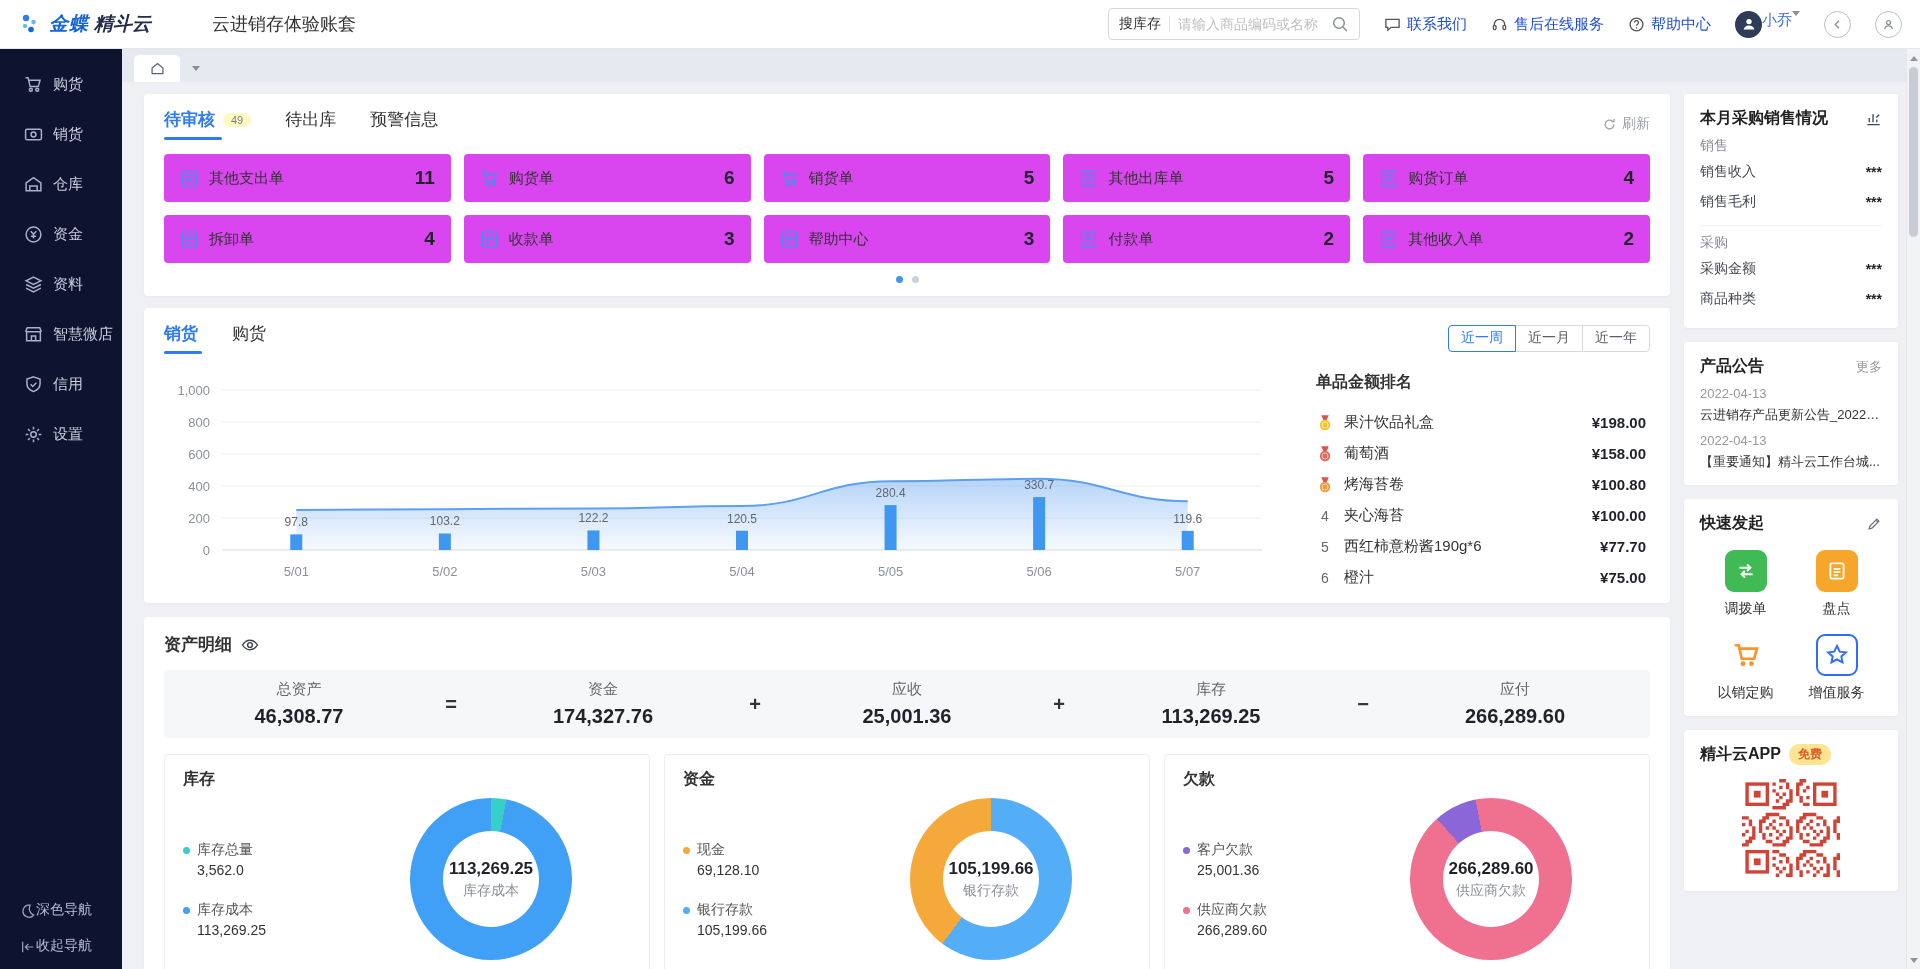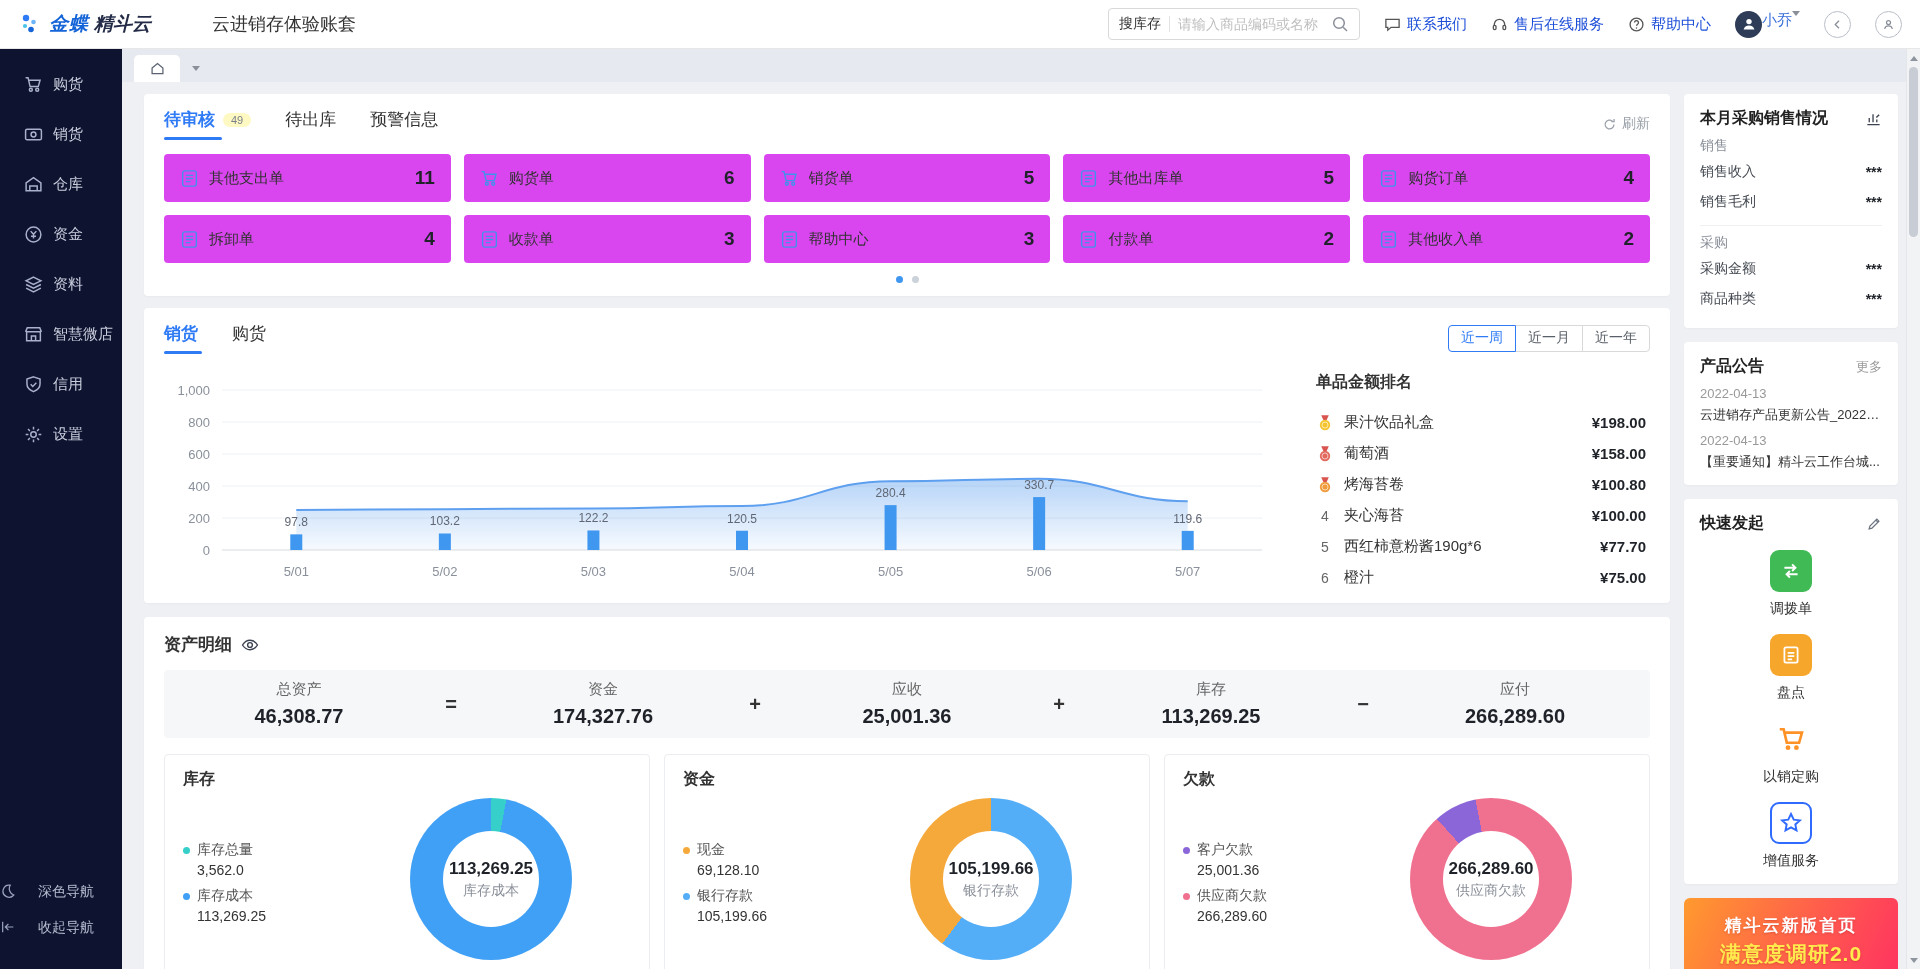--- a/index.html
+++ b/index.html
@@ -25,21 +25,21 @@
 .user-name{font-size:15px;color:#3a6fd8}
 .caret{width:0;height:0;border-left:4px solid transparent;border-right:4px solid transparent;border-top:5px solid #8a8f99}
 .circle-btn{width:27px;height:27px;border:1px solid #b9bec7;border-radius:50%;display:flex;align-items:center;justify-content:center;color:#8a8f99;cursor:pointer;background:#fff}
 
 
 .sidebar{position:absolute;top:49px;left:0;bottom:0;width:122px;background:#0e1330;z-index:30;display:flex;flex-direction:column}
 .side-menu{padding-top:10px}
 .side-item{display:flex;align-items:center;gap:10px;height:50px;padding-left:24px;cursor:pointer;color:#c9cedd;font-size:15px}
 .side-ico{color:#a9b2ca;display:flex}
 .side-footer{margin-top:auto;padding-bottom:14px}
-.side-foot-item{display:flex;align-items:flex-start;gap:22px;height:36px;color:#b6bdd0;font-size:14px;cursor:pointer}
+.side-foot-item{display:flex;align-items:flex-end;gap:0;height:36px;padding-left:20px;color:#b6bdd0;font-size:14px;cursor:pointer}
 .side-foot-item .side-ico{color:#9aa3bb}
 
 
 .tabstrip{position:absolute;top:49px;left:122px;right:14px;height:33px;background:#e6e9ef;display:flex;align-items:flex-end;padding-left:12px;gap:4px;z-index:10}
 .home-tab{width:46px;height:27px;background:#fff;border-radius:5px 5px 0 0;display:flex;align-items:center;justify-content:center;cursor:pointer}
 .tab-caret{width:24px;height:27px;display:flex;align-items:center;justify-content:center;cursor:pointer}
 
 
 .main{position:absolute;top:82px;left:122px;right:14px;bottom:0;overflow:hidden;padding:12px 8px 0 22px;display:flex;gap:14px;align-items:flex-start}
 .main-col{flex:1;min-width:0}
@@ -92,42 +92,42 @@
 .formula{background:#f6f7f9;border-radius:4px;display:flex;align-items:center;height:68px;margin-bottom:16px}
 .f-cell{flex:1;text-align:center}
 .f-label{font-size:15px;color:#666;margin-bottom:6px}
 .f-value{font-size:20px;font-weight:bold;color:#1f2329}
 .f-op{width:34px;text-align:center;font-size:20px;font-weight:bold;color:#333;flex:none}
 .breakdowns{display:flex;gap:14px}
 .bd-card{flex:1;border:1px solid #ebedf0;border-radius:4px;padding:14px 18px;min-height:210px}
 .bd-title{font-size:16px;font-weight:bold;margin-bottom:8px}
 .bd-body{display:flex;align-items:center}
 .bd-legend{width:168px;flex:none}
-.legend-row{display:flex;align-items:center;gap:7px;margin-top:9px}
+.legend-row{display:flex;align-items:center;gap:7px;margin-top:23px}
 .legend-dot{width:7px;height:7px;border-radius:50%;background:#ccc;flex:none}
 .legend-name{font-size:14px;color:#555}
 .legend-val{font-size:14px;color:#333;margin:3px 0 2px 14px}
 .donut{width:162px;height:162px;border-radius:50%;position:relative;margin:0 auto;flex:none}
 .donut-hole{position:absolute;inset:33px;background:#fff;border-radius:50%;display:flex;flex-direction:column;align-items:center;justify-content:center;gap:3px}
 .donut-value{font-size:17px;font-weight:bold;color:#1f2329}
 .donut-label{font-size:14px;color:#8a8f99}
 
 
 .r-card{padding:14px 16px}
 .r-head{display:flex;align-items:center;margin-bottom:8px}
 .r-title{font-size:16px;font-weight:bold;flex:1;color:#222}
 .r-head svg{color:#3c4250}
 .r-sec-head{font-size:14px;color:#8a8f99;margin:8px 0 2px}
 .r-row{display:flex;align-items:center;justify-content:space-between;height:30px;font-size:14px;color:#454a52}
 .r-val{font-weight:bold;color:#1f2329}
 .r-divider{height:1px;background:#eef0f2;margin:8px 0}
 .more-link{font-size:13px;color:#999;cursor:pointer}
 .ann-date{font-size:13px;color:#999;margin-top:9px}
 .ann-title{font-size:13px;color:#333;margin-top:5px;white-space:nowrap;overflow:hidden;text-overflow:ellipsis;cursor:pointer}
-.ql-grid{display:grid;grid-template-columns:1fr;row-gap:16px;padding-top:8px;justify-items:center}
+.ql-grid{display:grid;grid-template-columns:1fr 1fr;row-gap:16px;padding-top:8px;justify-items:center}
 .ql-item{display:flex;flex-direction:column;align-items:center;gap:8px;cursor:pointer}
 .ql-ico{width:42px;height:42px;border-radius:9px;display:flex;align-items:center;justify-content:center}
 .ql-green{background:#3fba54}
 .ql-orange{background:#f7a62c}
 .ql-plain{background:#fff}
 .ql-blue{background:#fff;border:2px solid #2f6bff}
 .ql-label{font-size:14px;color:#333}
 .banner{height:108px;border-radius:6px;background:linear-gradient(115deg,#ff9a2e 0%,#ff5b4d 55%,#ff2e63 100%);display:flex;flex-direction:column;align-items:center;justify-content:center;gap:3px;cursor:pointer}
 .bn1{color:#fff;font-size:17px;font-weight:bold;letter-spacing:2px;text-shadow:0 1px 2px rgba(160,30,30,.35)}
 .bn2{color:#ffe94d;font-size:21px;font-weight:bold;letter-spacing:1px;text-shadow:0 1px 2px rgba(160,30,30,.35)}
@@ -790,28 +790,20 @@
           <span class="ql-ico ql-blue">
             <svg width="24" height="24" viewBox="0 0 20 20" fill="none" stroke="#2f6bff" stroke-width="1.6">
                 <path d="M10 2.5l2.3 4.7 5.1.6-3.8 3.4 1 5-4.6-2.5-4.6 2.5 1-5-3.8-3.4 5.1-.6z"></path>
               </svg>
           </span>
           <span class="ql-label">增值服务</span>
         </div>
       </div>
     </section>
 
-    <section class="banner">
-      <div class="bn1">精斗云新版首页</div>
-      <div class="bn2">满意度调研2.0</div>
-      <div class="bn3">
-        <span class="bn3a">全新首页已到来</span>
-        <span class="bn3b">期待收到您的反馈</span>
-      </div>
-    </section>
 
     <section class="card r-card app-card">
       <div class="r-head">
         <span class="r-title">精斗云APP</span>
         <span class="free-badge">免费</span>
       </div>
       <div class="qr">
         <svg width="98" height="98" viewBox="0 0 29 29">
           <rect width="29" height="29" fill="#fff"></rect>
           <g stroke="#cf4436" stroke-width="1" fill="none">

